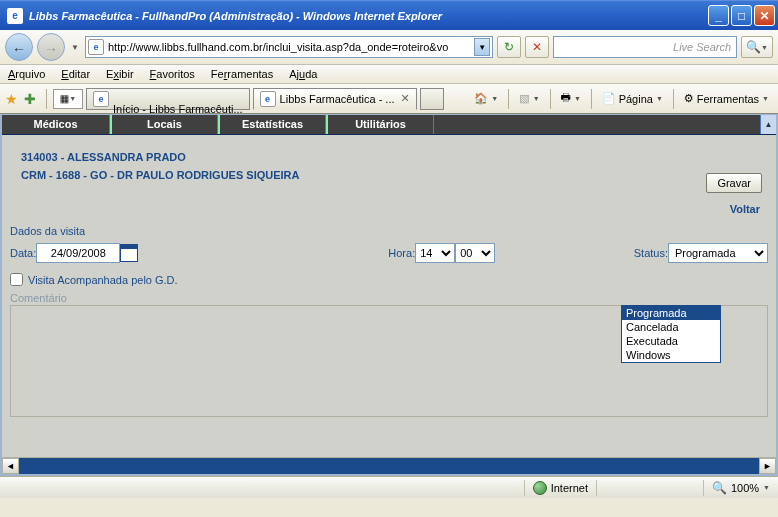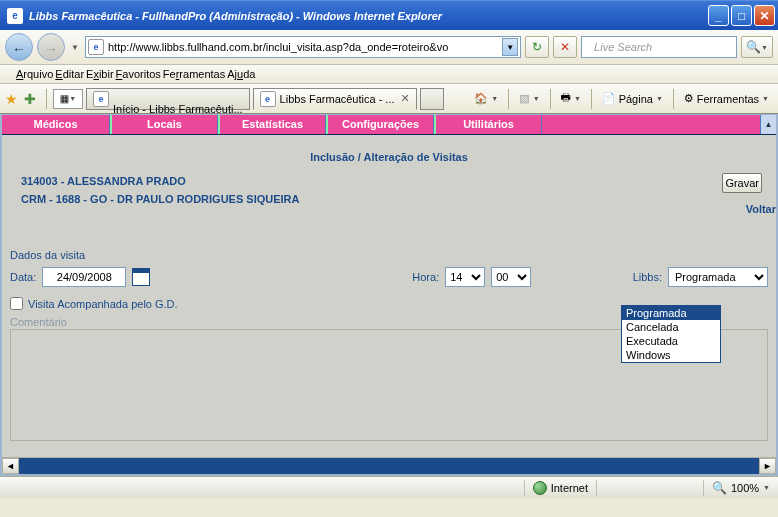--- a/index.html
+++ b/index.html
@@ -17,56 +17,56 @@
 
 .toolbar { background: linear-gradient(to bottom, #fafaf7, #ece9d8); border-bottom: 1px solid #c0c0b0; padding: 3px 5px; display: flex; align-items: center; gap: 4px; min-height: 30px; }
 .nav-btn { width: 28px; height: 28px; border-radius: 50%; border: 1px solid #8aa8d0; background: linear-gradient(to bottom, #cfe3f5, #8fb8e0); display: flex; align-items: center; justify-content: center; cursor: pointer; font-size: 14px; color: #234; }
 .nav-btn.fwd { background: linear-gradient(to bottom, #e5e5e0, #c8c8c0); color: #999; }
 .nav-dd { width: 12px; height: 28px; display: flex; align-items: center; justify-content: center; font-size: 8px; color: #555; cursor: pointer; }
 .addr-icon { width: 16px; height: 16px; background: #fff; border: 1px solid #999; border-radius: 2px; display: flex; align-items: center; justify-content: center; color: #2862c7; font-size: 9px; font-weight: bold; }
 .addr-bar { flex: 1; height: 22px; border: 1px solid #7b9ebd; background: #fff; display: flex; align-items: center; padding: 0 2px; }
 .addr-input { flex: 1; border: none; outline: none; font-size: 11px; padding: 0 4px; }
 .addr-dd { width: 16px; height: 18px; background: linear-gradient(to bottom, #d7e8f8, #a9cdee); border: 1px solid #7b9ebd; display: flex; align-items: center; justify-content: center; font-size: 8px; cursor: pointer; }
 .icon-btn { height: 22px; min-width: 24px; border: 1px solid #b0b090; background: linear-gradient(to bottom, #fff, #e8e8dc); display: flex; align-items: center; justify-content: center; padding: 0 4px; cursor: pointer; border-radius: 2px; font-size: 12px; }
-.search-box { width: 156px; height: 22px; border: 1px solid #7b9ebd; background: #fff; display: flex; align-items: center; padding: 0 12px; color: #999; font-style: italic; font-size: 11px; }
-
-
-.menubar { background: linear-gradient(to bottom, #fafaf7, #ece9d8); border-bottom: 1px solid #c0c0b0; padding: 3px 16px; display: flex; gap: 2px; font-size: 11px; }
+.search-box { width: 184px; height: 22px; border: 1px solid #7b9ebd; background: #fff; display: flex; align-items: center; padding: 0 5px; color: #999; font-style: italic; font-size: 11px; justify-content: flex-end; }
+
+
+.menubar { background: linear-gradient(to bottom, #fafaf7, #ece9d8); border-bottom: 1px solid #c0c0b0; padding: 3px 8px; display: flex; gap: 16px; font-size: 11px; }
 .menu-item { cursor: pointer; }
 .menu-item u { text-decoration: underline; }
 
 
 .tabbar { background: linear-gradient(to bottom, #fafaf7, #ece9d8); border-bottom: 1px solid #8a8a7a; padding: 2px 5px; display: flex; align-items: center; gap: 3px; min-height: 30px; }
 .fav-star { width: 16px; height: 16px; color: #e8a020; font-size: 14px; cursor: pointer; }
 .fav-add { width: 16px; height: 16px; color: #4a9040; font-size: 14px; cursor: pointer; }
 .tab-grid { width: 30px; height: 20px; border: 1px solid #999; background: #fff; display: flex; align-items: center; justify-content: center; font-size: 10px; cursor: pointer; padding: 0 3px; }
 .tab { height: 22px; border: 1px solid #888; background: linear-gradient(to bottom, #f5f5f0, #dcdccc); display: flex; align-items: center; padding: 0 6px; gap: 4px; cursor: pointer; font-size: 11px; max-width: 165px; }
 .tab.active { background: linear-gradient(to bottom, #fff, #ece9d8); border-bottom-color: #ece9d8; }
 .tab-x { color: #666; font-size: 11px; cursor: pointer; margin-left: 2px; }
 .tab-new { width: 24px; height: 22px; border: 1px solid #888; background: linear-gradient(to bottom, #f5f5f0, #dcdccc); cursor: pointer; }
 .spacer { flex: 1; }
 .tool-sep { width: 1px; height: 20px; background: #b0b090; margin: 0 3px; }
 .tool-btn { height: 22px; display: flex; align-items: center; gap: 3px; padding: 0 4px; cursor: pointer; font-size: 11px; border-radius: 2px; }
 .tool-dd { font-size: 7px; color: #555; }
 
 
 .content-wrap { border: 2px solid #9db5d0; border-top: 1px solid #9db5d0; background: #d1d1cb; height: 362px; position: relative; }
-.app-tabs { background: #ec4899; display: flex; height: 20px; align-items: stretch; border-bottom: 1px solid #0a2a5a; }
+.app-tabs { background: #404040; display: flex; height: 20px; align-items: stretch; border-bottom: 1px solid #0a2a5a; }
 .app-tab { flex: 0 0 auto; width: 108px; color: #fff; font-size: 11px; font-weight: bold; text-align: center; line-height: 19px; border-right: 1px solid #4a7abf; border-left: 2px solid #86efac; cursor: pointer; }
 .app-tab:first-child { border-left: none; }
 .scroll-up { width: 16px; background: #c8d8ef; border-left: 1px solid #4a7abf; display: flex; align-items: center; justify-content: center; font-size: 8px; color: #234; cursor: pointer; margin-left: auto; }
 
 .page { padding: 10px 8px; color: #1a4a8a; font-family: Verdana, sans-serif; font-size: 11px; position: relative; height: 320px; }
 .page-title { text-align: center; font-weight: bold; color: #1a4a8a; margin: 6px 0 12px; }
 .rep-line, .doc-line { color: #1a4a8a; font-weight: bold; margin: 6px 11px; }
-.gravar-btn { position: absolute; right: 14px; top: 38px; padding: 3px 2px; border: 1px solid #7a7a6a; background: linear-gradient(to bottom, #fff, #e0e0d4); cursor: pointer; font-size: 11px; border-radius: 2px; font-family: inherit; }
-.voltar { position: absolute; right: 0; top: 68px; color: #1a4a8a; font-weight: bold; font-size: 11px; cursor: pointer; }
+.gravar-btn { position: absolute; right: 14px; top: 38px; padding: 3px 10px; border: 1px solid #7a7a6a; background: linear-gradient(to bottom, #fff, #e0e0d4); cursor: pointer; font-size: 11px; border-radius: 2px; font-family: inherit; }
+.voltar { position: absolute; right: 16px; top: 68px; color: #1a4a8a; font-weight: bold; font-size: 11px; cursor: pointer; }
 
 .section { color: #1a4a8a; margin-top: 44px; font-size: 11px; }
-.form-row { display: flex; align-items: center; gap: 6px; margin-top: 6px; }
+.form-row { display: flex; align-items: center; gap: 0; margin-top: 6px; }
 .lbl { color: #1a4a8a; font-size: 11px; }
 .date-input { width: 84px; height: 20px; border: 1px solid #7b9ebd; text-align: center; font-size: 11px; background: #fff; }
 .cal-icon { width: 18px; height: 18px; border: 1px solid #1a4a8a; background: #fff; display: inline-flex; align-items: center; justify-content: center; font-size: 10px; cursor: pointer; position: relative; }
 .cal-icon::before { content: ""; position: absolute; top: 0; left: 0; right: 0; height: 4px; background: #1a4a8a; }
 
 .time-sel { width: 40px; height: 20px; border: 1px solid #7b9ebd; background: #fff; font-size: 11px; cursor: pointer; }
 .status-sel { width: 100px; height: 20px; border: 1px solid #7b9ebd; background: #fff; font-size: 11px; cursor: pointer; padding: 0 2px; }
 
 .dropdown { position: absolute; right: 55px; top: 170px; width: 100px; background: #fff; border: 1px solid #1a4a8a; font-size: 11px; z-index: 10; }
 .dropdown-item { padding: 1px 4px; cursor: pointer; color: #000; }
@@ -172,48 +172,46 @@
       <span>Ferramentas</span>
       <span class="tool-dd">▼</span>
     </div>
 </div>
 
 <div class="content-wrap">
   <div class="app-tabs">
     <div class="app-tab">Médicos</div>
     <div class="app-tab">Locais</div>
     <div class="app-tab">Estatísticas</div>
-    <div class="app-tab">Configurações</div>
     <div class="app-tab">Utilitários</div>
     <div class="scroll-up">▲</div>
   </div>
 
   <div class="page">
-    <div class="page-title">Inclusão / Alteração de Visitas</div>
     <div class="rep-line">314003 - ALESSANDRA PRADO</div>
     <div class="doc-line">CRM - 1688 - GO - DR PAULO RODRIGUES SIQUEIRA</div>
     <button class="gravar-btn">Gravar</button>
     <div class="voltar">Voltar</div>
 
     <div class="section">Dados da visita</div>
 
     <div class="form-row">
       <span class="lbl">Data:</span>
       <input class="date-input" value="24/09/2008" style="">
       <span class="cal-icon"></span>
 
       <span style="flex:0 0 250px"></span>
 
       <span class="lbl">Hora:</span>
       <select class="time-sel"><option>14</option></select>
       <select class="time-sel"><option>00</option></select>
 
       <span style="flex:1"></span>
 
-      <span class="lbl">Libbs:</span>
+      <span class="lbl">Status:</span>
       <select class="status-sel"><option>Programada</option></select>
     </div>
 
     <div class="dropdown">
       <div class="dropdown-item sel">Programada</div>
       <div class="dropdown-item">Cancelada</div>
       <div class="dropdown-item">Executada</div>
       <div class="dropdown-item">Windows</div>
     </div>
 

